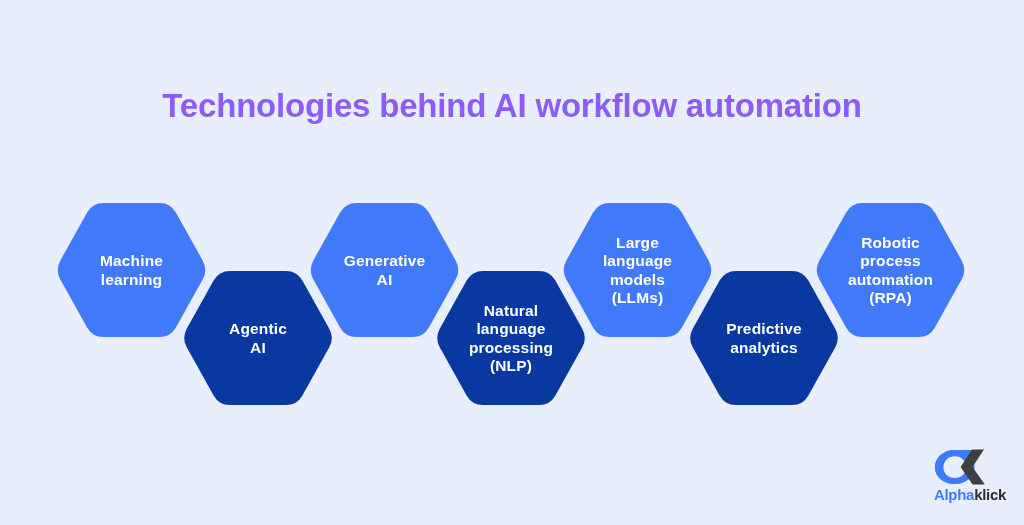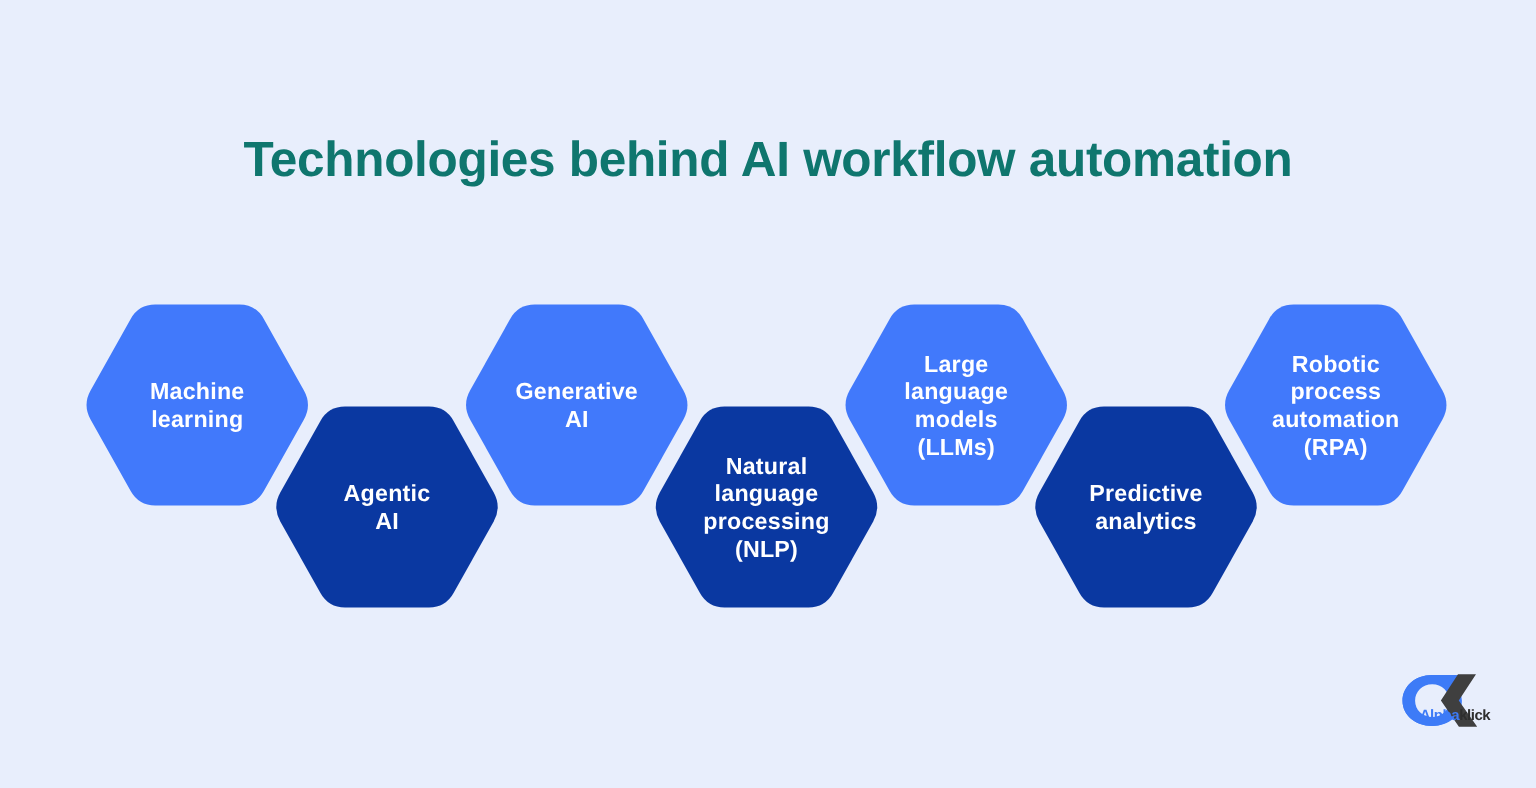--- a/index.html
+++ b/index.html
@@ -22,21 +22,21 @@
 
   
   #page-title {
     position: absolute;
     left: 0;
     top: 84px;
     width: 1024px;
     text-align: center;
     font-size: 33px;
     font-weight: bold;
-    color: #0f766e;
+    color: #8b5cf6;
     letter-spacing: -0.2px;
     line-height: 44px;
     white-space: nowrap;
   }
 
   
   #hex-diagram {
     position: absolute;
     left: 0;
     top: 0;
@@ -72,24 +72,24 @@
     position: relative;
     width: 90px;
     height: 40px;
   }
   #logo-mark svg {
     display: block;
   }
   #logo-wordmark {
     position: absolute;
     left: 0;
-    top: 26px;
+    top: 40px;
     width: 90px;
     text-align: center;
-    font-size: 10px;
+    font-size: 15px;
     font-weight: bold;
     letter-spacing: -0.3px;
     white-space: nowrap;
   }
   #logo-wordmark .w-alpha { color: #3d7bf7; }
   #logo-wordmark .w-klick { color: #2e2e2e; }
 </style>
 </head>
 <body>
 

